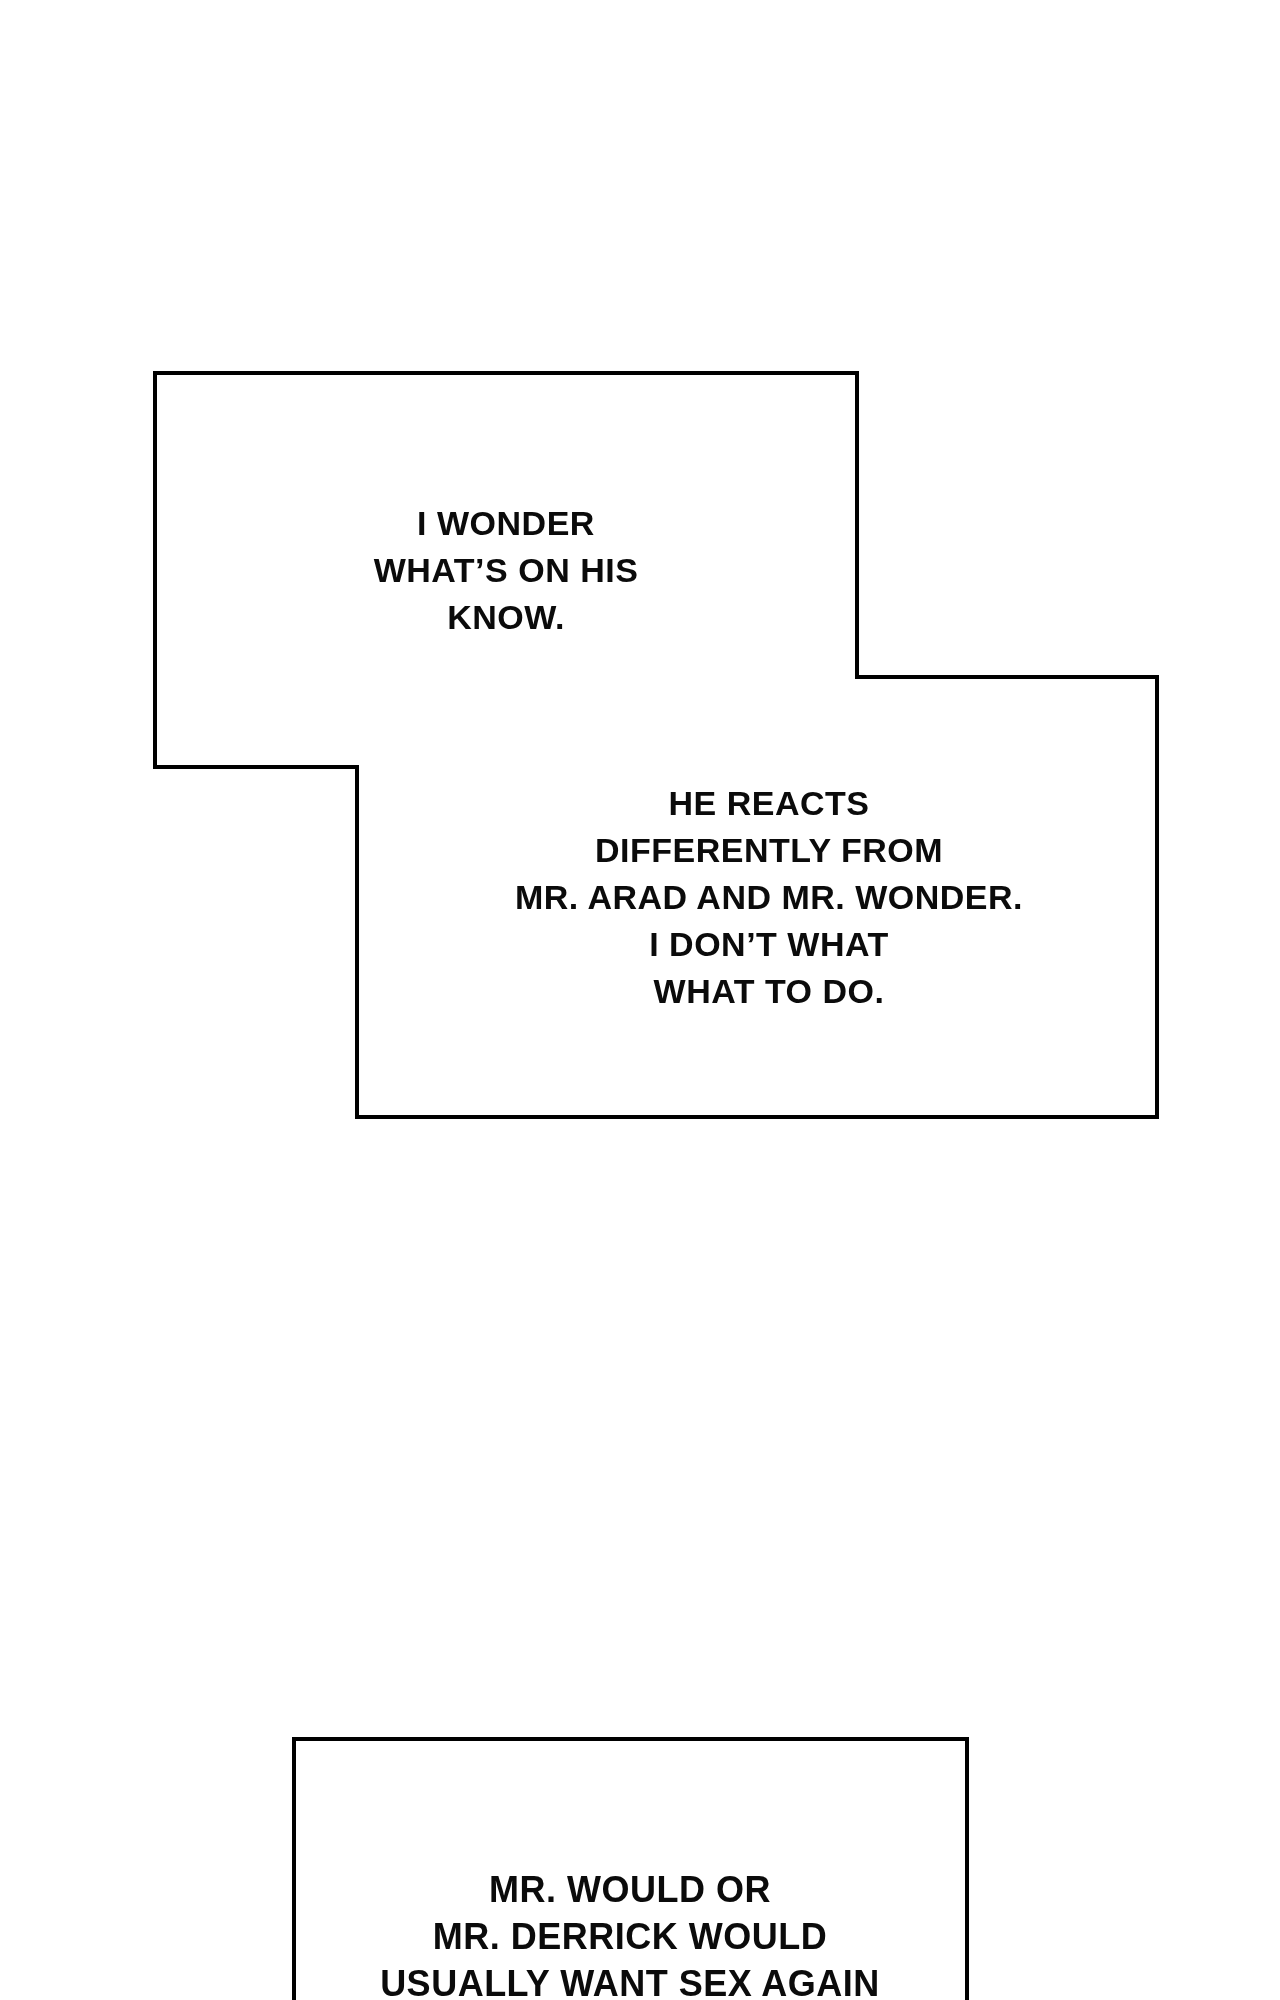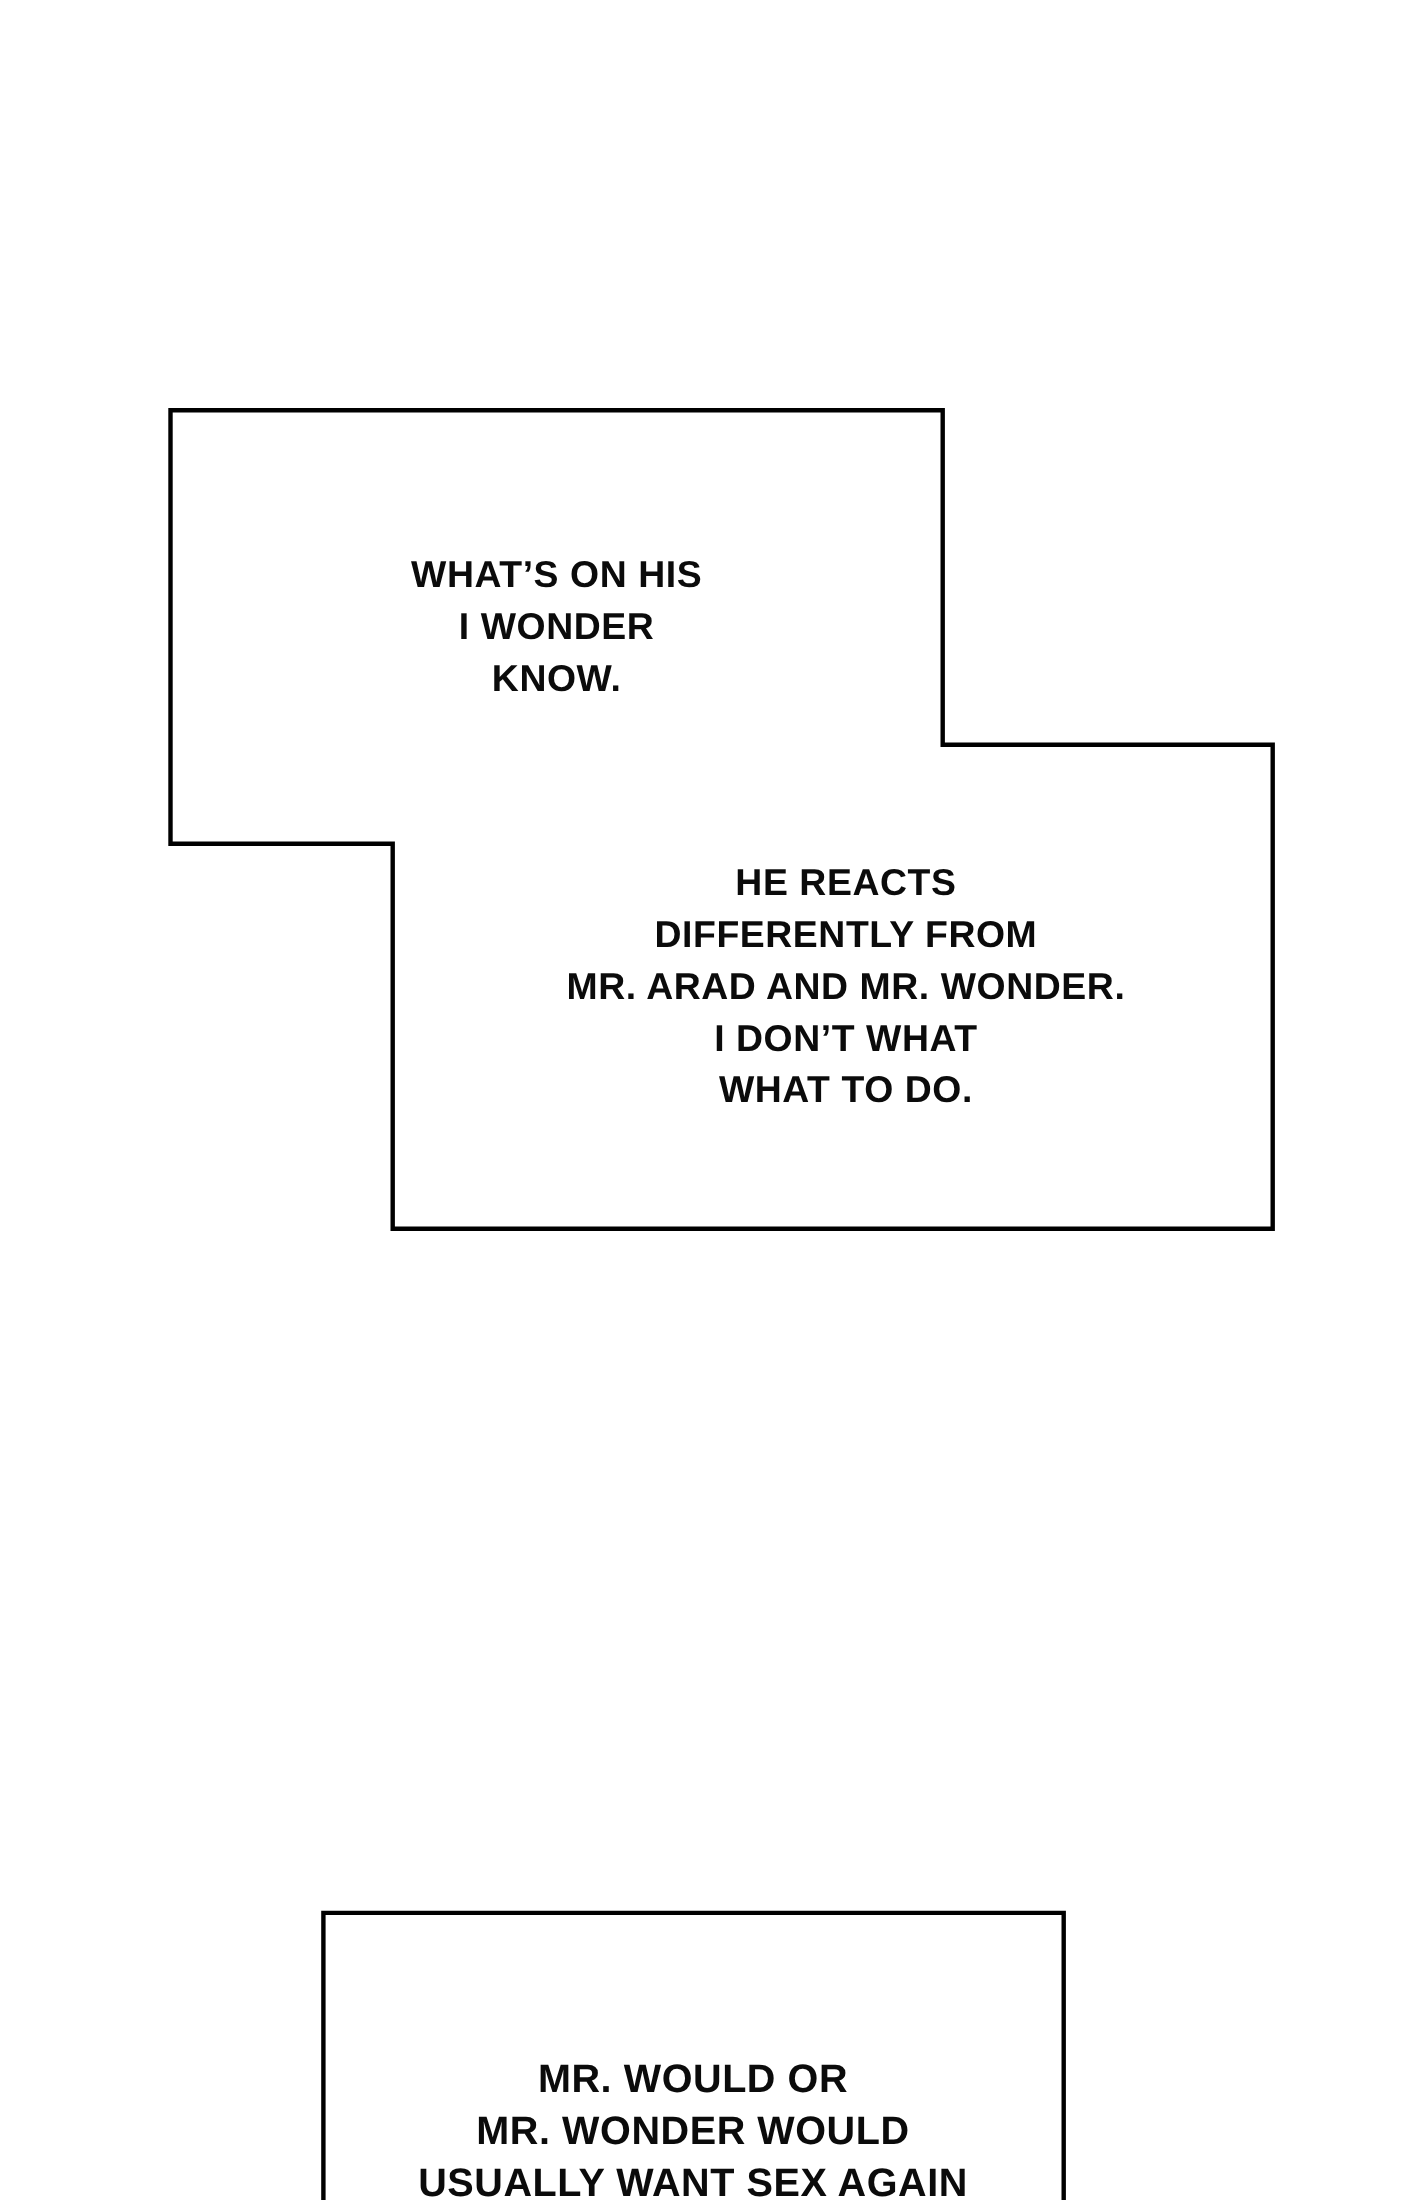--- a/index.html
+++ b/index.html
@@ -61,32 +61,32 @@
 <div class="page">
 
   <svg class="outlines" width="1280" height="2000" viewBox="0 0 1280 2000">
 
     <path class="panel-path" d="M155 373 H857 V677 H1157 V1117 H357 V767 H155 Z"></path>
 
     <path class="panel-path" d="M294 1739 H967 V2012 H294 Z"></path>
   </svg>
 
   <div class="speech block-a">
+    <div class="line">I WONDER</div>
     <div class="line">WHAT’S ON HIS</div>
-    <div class="line">I WONDER</div>
     <div class="line">KNOW.</div>
   </div>
 
   <div class="speech block-b">
     <div class="line">HE REACTS</div>
     <div class="line">DIFFERENTLY FROM</div>
     <div class="line">MR. ARAD AND MR. WONDER.</div>
     <div class="line">I DON’T WHAT</div>
     <div class="line">WHAT TO DO.</div>
   </div>
 
   <div class="speech block-c">
     <div class="line">MR. WOULD OR</div>
-    <div class="line">MR. WONDER WOULD</div>
+    <div class="line">MR. DERRICK WOULD</div>
     <div class="line">USUALLY WANT SEX AGAIN</div>
   </div>
 
 </div>
 
 </body></html>

